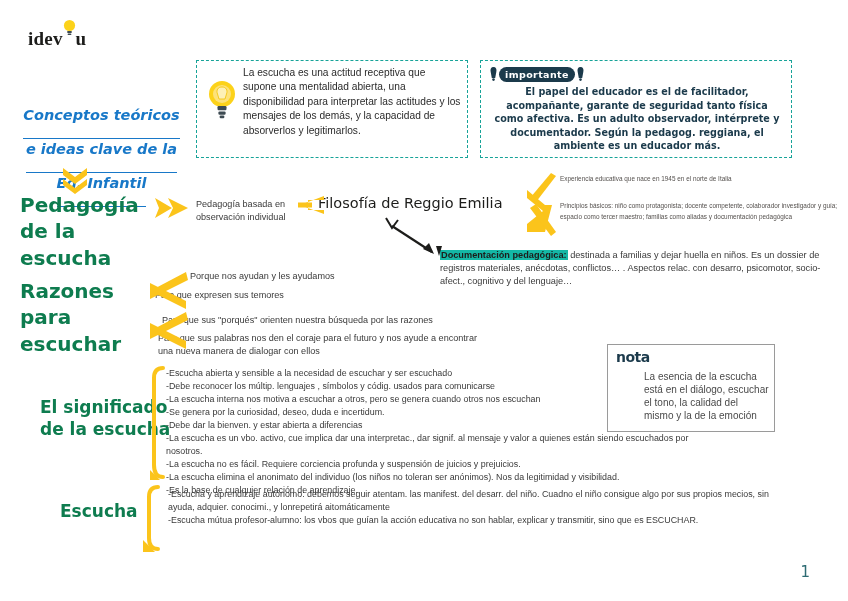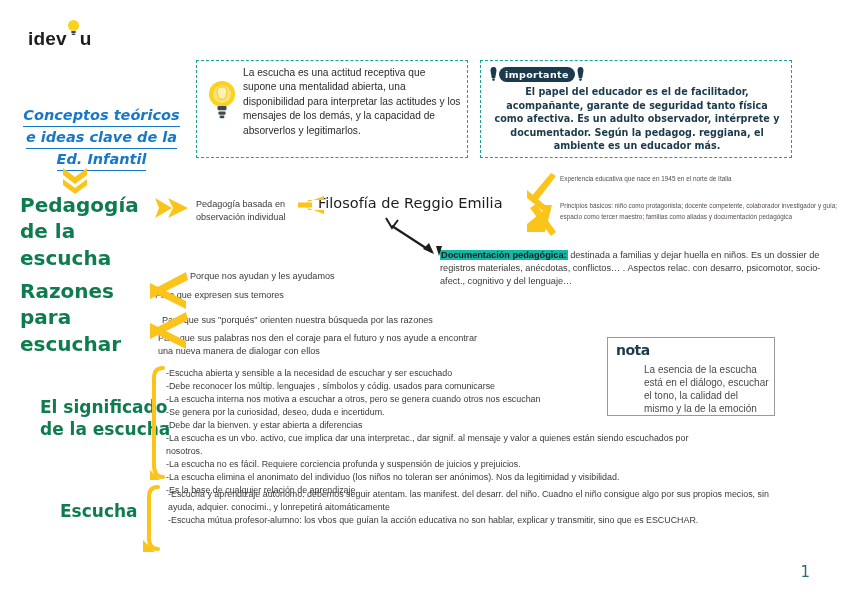--- a/index.html
+++ b/index.html
@@ -17,21 +17,21 @@
     height: 601px;
     background: #ffffff;
     overflow: hidden;
   }
 
   
   .logo {
     position: absolute;
     left: 28px;
     top: 28px;
-    font-family: Liberation Sans, sans-serif;
+    font-family: Liberation Serif, serif;
     font-size: 19px;
     font-weight: 700;
     letter-spacing: .2px;
     color: #1d1d1b;
     display: flex;
     align-items: baseline;
     justify-content: flex-end;
   }
   .logo .bulb-wrap {
     position: relative;
@@ -50,21 +50,21 @@
     text-align: center;
     font-family: "DejaVu Sans", sans-serif;
     font-style: italic;
     font-weight: 700;
     font-size: 14.5px;
     line-height: 20px;
     color: #1878c8;
   }
   .title-blue span {
     border-bottom: 1.6px solid #1878c8;
-    padding-bottom: 1px;
+    padding-bottom: 13px;
     display: inline-block;
   }
 
   
   .chev-down {
     position: absolute;
     left: 60px;
     top: 166px;
   }
 
@@ -156,23 +156,23 @@
   .n-r3 { left: 162px; top: 314px; width: 360px; }
   .n-r4 { left: 158px; top: 332px; width: 325px; }
 
   .blk-signif { left: 166px; top: 367px; width: 560px; font-size: 8.9px; line-height: 13.0px; }
   .blk-escucha { left: 160px; top: 488px; width: 610px; font-size: 8.9px; line-height: 13.0px; margin-left: 8px; }
 
   
   .nota-box {
     position: absolute;
     left: 607px;
-    top: 337px;
+    top: 344px;
     width: 168px;
-    height: 79px;
+    height: 88px;
     border: 1px solid #9a9a9a;
     box-sizing: border-box;
     background: #fff;
   }
   .nota-title {
     position: absolute;
     left: 8px; top: 4px;
     font-family: "DejaVu Sans", sans-serif;
     font-weight: 700;
     font-size: 14px;

